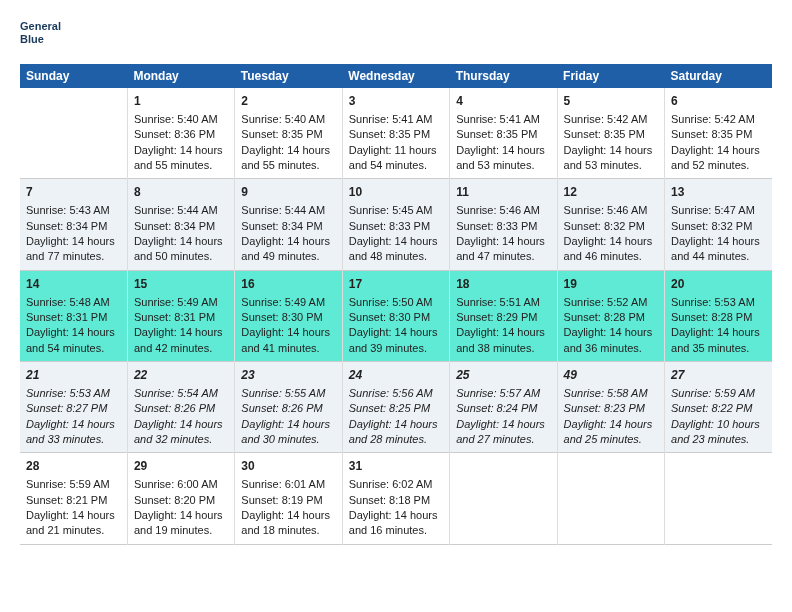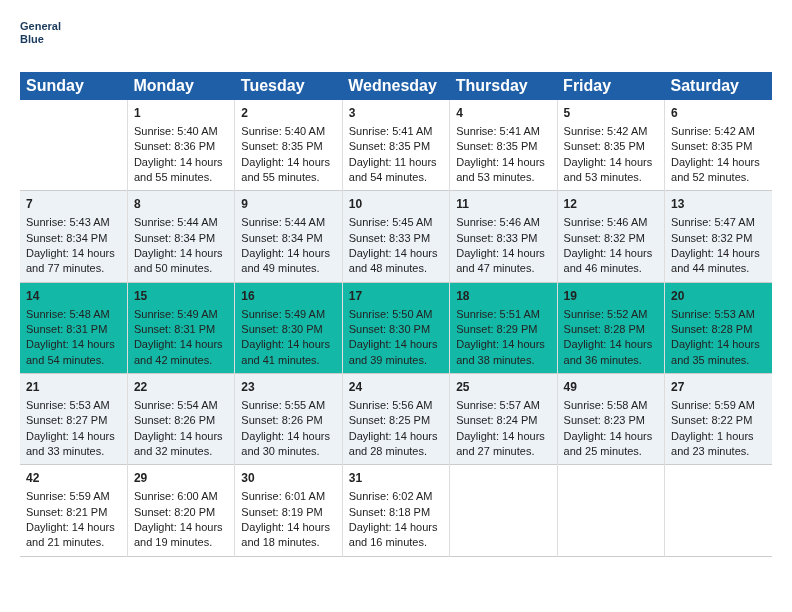--- a/index.html
+++ b/index.html
@@ -7,21 +7,21 @@
       font-family: Arial, sans-serif;
       background: #fff;
       width: 792px;
       min-height: 612px;
       padding: 16px 20px;
     }
     .header-area {
       display: flex;
       justify-content: space-between;
       align-items: flex-start;
-      margin-bottom: 24px;
+      margin-bottom: 16px;
     }
     .logo {
       display: flex;
       align-items: center;
       gap: 4px;
     }
     .title-area {
       text-align: right;
     }
     .cal-title {
@@ -36,21 +36,21 @@
     table {
       width: 100%;
       border-collapse: collapse;
       font-size: 11px;
     }
     thead tr th {
       background-color: #1e5fa8;
       color: #fff;
       text-align: left;
       padding: 5px 6px;
-      font-size: 16px;
+      font-size: 12px;
       font-weight: bold;
     }
     tbody tr {
       border-bottom: 1px solid #ccc;
     }
     tbody tr:nth-child(odd) {
       background: #fff;
     }
     tbody tr:nth-child(even) {
       background: #f0f4f8;
@@ -184,21 +184,21 @@
           <div>Sunset: 8:32 PM</div>
           <div>Daylight: 14 hours and 46 minutes.</div>
         </td>
         <td>
           <span class="day-num">13</span>
           <div>Sunrise: 5:47 AM</div>
           <div>Sunset: 8:32 PM</div>
           <div>Daylight: 14 hours and 44 minutes.</div>
         </td>
       </tr>
-      <tr style="background: #14b8a6;">
+      <tr style="background: #5eead4;">
         <td>
           <span class="day-num">14</span>
           <div>Sunrise: 5:48 AM</div>
           <div>Sunset: 8:31 PM</div>
           <div>Daylight: 14 hours and 54 minutes.</div>
         </td>
         <td>
           <span class="day-num">15</span>
           <div>Sunrise: 5:49 AM</div>
           <div>Sunset: 8:31 PM</div>
@@ -228,21 +228,21 @@
           <div>Sunset: 8:28 PM</div>
           <div>Daylight: 14 hours and 36 minutes.</div>
         </td>
         <td>
           <span class="day-num">20</span>
           <div>Sunrise: 5:53 AM</div>
           <div>Sunset: 8:28 PM</div>
           <div>Daylight: 14 hours and 35 minutes.</div>
         </td>
       </tr>
-      <tr style="background: rgb(237, 242, 247);">
+      <tr style="background: rgb(237, 242, 247); font-style: italic;">
         <td>
           <span class="day-num">21</span>
           <div>Sunrise: 5:53 AM</div>
           <div>Sunset: 8:27 PM</div>
           <div>Daylight: 14 hours and 33 minutes.</div>
         </td>
         <td>
           <span class="day-num">22</span>
           <div>Sunrise: 5:54 AM</div>
           <div>Sunset: 8:26 PM</div>
@@ -269,26 +269,26 @@
         <td>
           <span class="day-num">49</span>
           <div>Sunrise: 5:58 AM</div>
           <div>Sunset: 8:23 PM</div>
           <div>Daylight: 14 hours and 25 minutes.</div>
         </td>
         <td>
           <span class="day-num">27</span>
           <div>Sunrise: 5:59 AM</div>
           <div>Sunset: 8:22 PM</div>
-          <div>Daylight: 1 hours and 23 minutes.</div>
+          <div>Daylight: 10 hours and 23 minutes.</div>
         </td>
       </tr>
       <tr style="background: rgb(255, 255, 255);">
         <td>
-          <span class="day-num">42</span>
+          <span class="day-num">28</span>
           <div>Sunrise: 5:59 AM</div>
           <div>Sunset: 8:21 PM</div>
           <div>Daylight: 14 hours and 21 minutes.</div>
         </td>
         <td>
           <span class="day-num">29</span>
           <div>Sunrise: 6:00 AM</div>
           <div>Sunset: 8:20 PM</div>
           <div>Daylight: 14 hours and 19 minutes.</div>
         </td>

